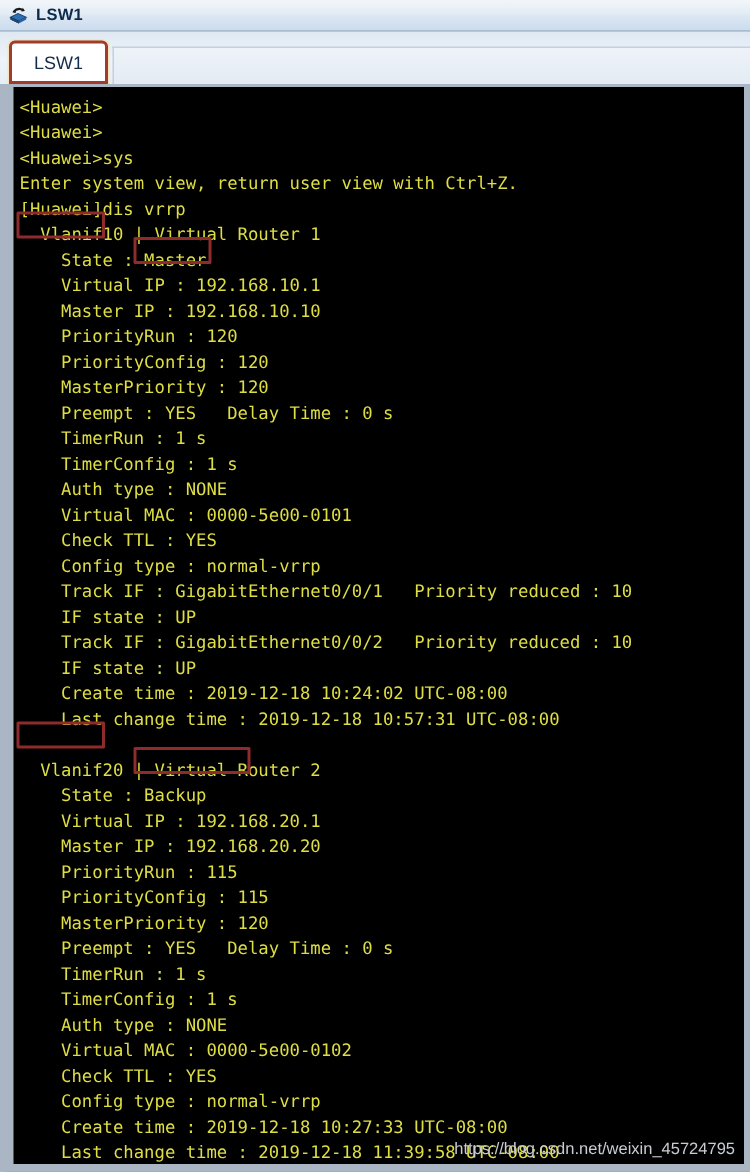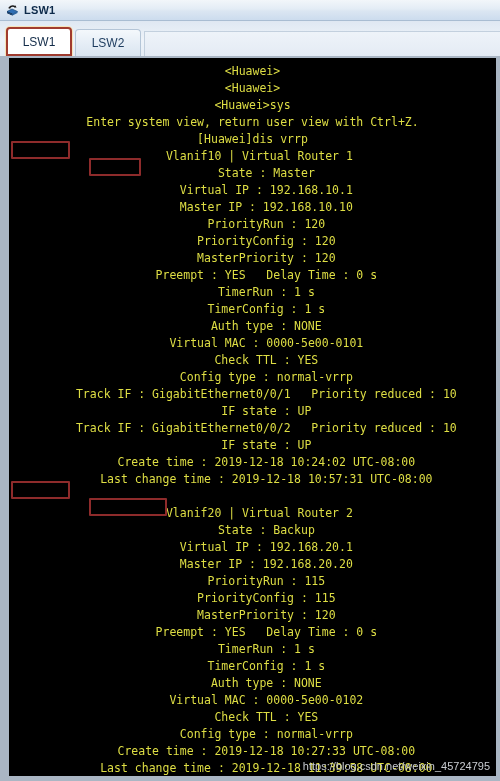--- a/index.html
+++ b/index.html
@@ -116,21 +116,20 @@
     font-family: "DejaVu Sans Mono", "Liberation Mono", monospace;
     font-size: 11.5px;
     line-height: 17px;
     color: #dede44;
     white-space: pre;
     letter-spacing: 0px;
   }
   .term-lines .ln {
     height: 17px;
     display: block;
-    text-align: center;
   }
 
   
   .hl {
     position: absolute;
     border: 2px solid #8e2b2b;
     box-sizing: border-box;
     pointer-events: none;
     border-radius: 1px;
   }
@@ -172,23 +171,20 @@
         <path d="M6.2 4.4 L4.2 6.2 L6.6 6.6 Z" fill="#1a1a1a"></path>
       </svg>
     </span>
     <span class="title-text">LSW1</span>
   </div>
 
   <div class="tabstrip">
     <div class="tab active">
       <span>LSW1</span>
     </div>
-    <div class="tab">
-      <span>LSW2</span>
-    </div>
     <div class="tab-filler"></div>
   </div>
 
   <div class="gutter"></div>
   <div class="term-frame">
     <div class="term-screen">
       <div class="term-lines" id="term-lines"><span class="ln">&lt;Huawei&gt;</span><span class="ln">&lt;Huawei&gt;</span><span class="ln">&lt;Huawei&gt;sys</span><span class="ln">Enter system view, return user view with Ctrl+Z.</span><span class="ln">[Huawei]dis vrrp</span><span class="ln">  Vlanif10 | Virtual Router 1</span><span class="ln">    State : Master</span><span class="ln">    Virtual IP : 192.168.10.1</span><span class="ln">    Master IP : 192.168.10.10</span><span class="ln">    PriorityRun : 120</span><span class="ln">    PriorityConfig : 120</span><span class="ln">    MasterPriority : 120</span><span class="ln">    Preempt : YES   Delay Time : 0 s</span><span class="ln">    TimerRun : 1 s</span><span class="ln">    TimerConfig : 1 s</span><span class="ln">    Auth type : NONE</span><span class="ln">    Virtual MAC : 0000-5e00-0101</span><span class="ln">    Check TTL : YES</span><span class="ln">    Config type : normal-vrrp</span><span class="ln">    Track IF : GigabitEthernet0/0/1   Priority reduced : 10</span><span class="ln">    IF state : UP</span><span class="ln">    Track IF : GigabitEthernet0/0/2   Priority reduced : 10</span><span class="ln">    IF state : UP</span><span class="ln">    Create time : 2019-12-18 10:24:02 UTC-08:00</span><span class="ln">    Last change time : 2019-12-18 10:57:31 UTC-08:00</span><span class="ln">&nbsp;</span><span class="ln">  Vlanif20 | Virtual Router 2</span><span class="ln">    State : Backup</span><span class="ln">    Virtual IP : 192.168.20.1</span><span class="ln">    Master IP : 192.168.20.20</span><span class="ln">    PriorityRun : 115</span><span class="ln">    PriorityConfig : 115</span><span class="ln">    MasterPriority : 120</span><span class="ln">    Preempt : YES   Delay Time : 0 s</span><span class="ln">    TimerRun : 1 s</span><span class="ln">    TimerConfig : 1 s</span><span class="ln">    Auth type : NONE</span><span class="ln">    Virtual MAC : 0000-5e00-0102</span><span class="ln">    Check TTL : YES</span><span class="ln">    Config type : normal-vrrp</span><span class="ln">    Create time : 2019-12-18 10:27:33 UTC-08:00</span><span class="ln">    Last change time : 2019-12-18 11:39:58 UTC-08:00</span></div>
       <div id="hl-layer">
           <div class="hl" style="left: 2px; top: 83px; width: 59px; height: 18px; border-color: rgb(142, 43, 43);"></div>
           <div class="hl" style="left: 80px; top: 100px; width: 52px; height: 18px; border-color: rgb(142, 43, 43);"></div>

